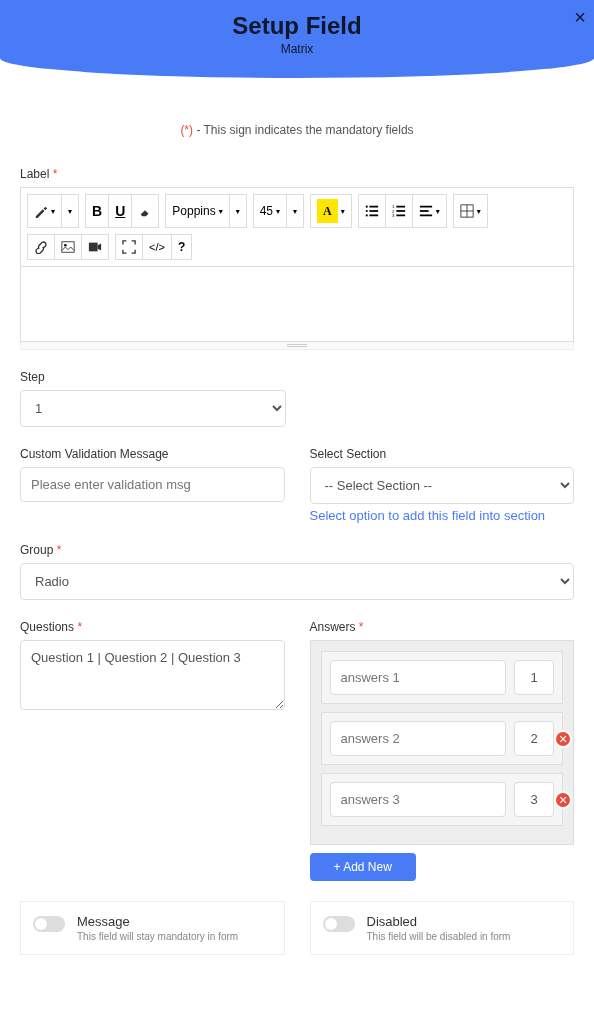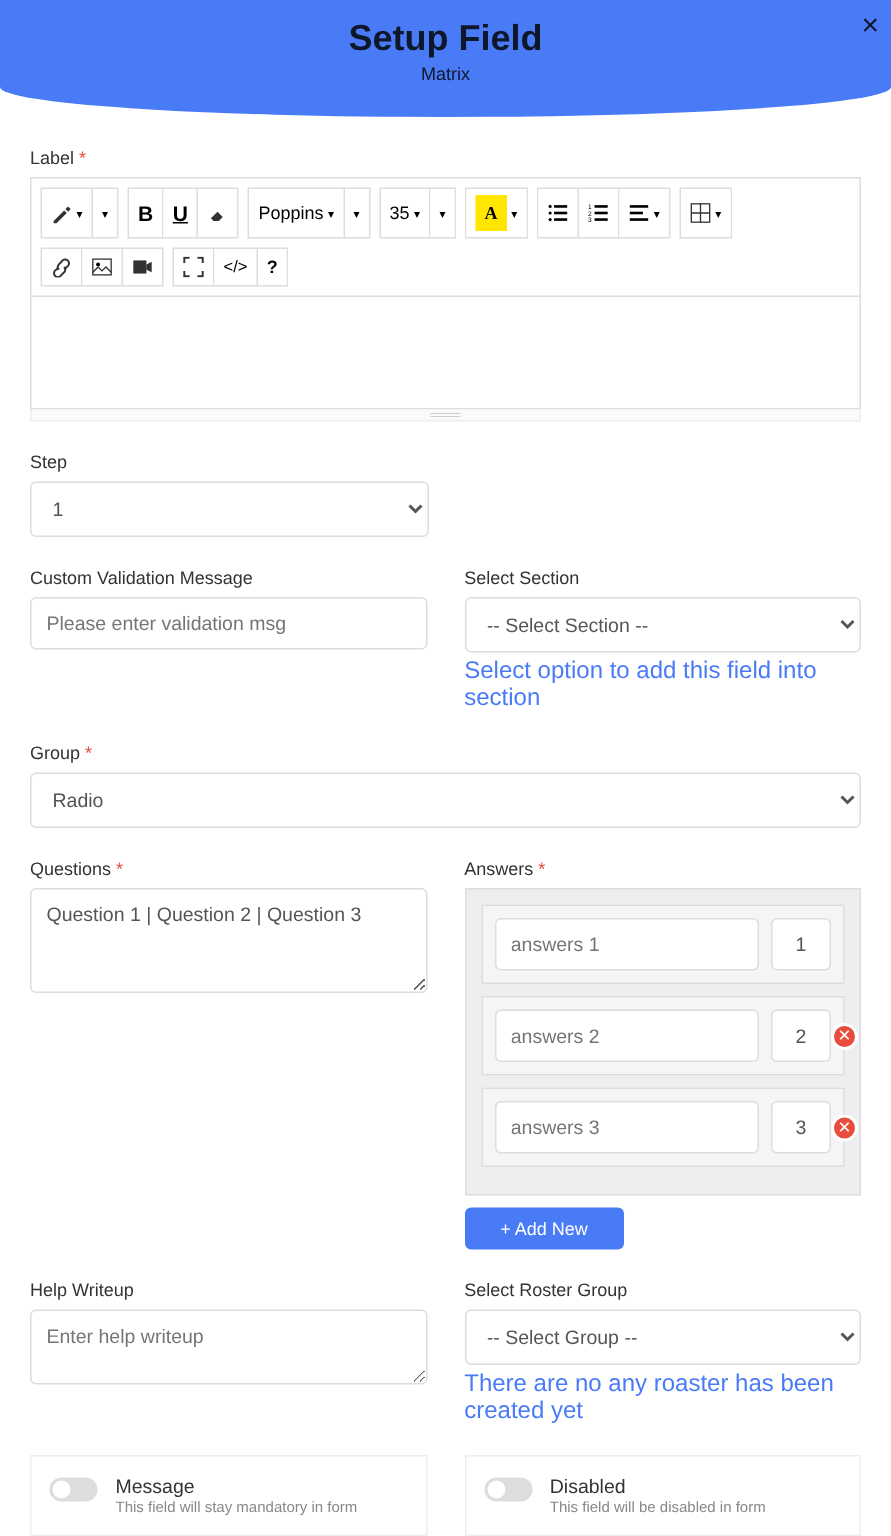--- a/index.html
+++ b/index.html
@@ -23,21 +23,21 @@
 .tbbtn.font-a { background: #ffe600; font-weight: bold; font-family: Georgia, serif; padding: 2px 6px; }
 .editor { border: 1px solid #ddd; border-top: none; min-height: 75px; padding: 8px; }
 .resize-handle { height: 8px; border: 1px solid #eee; border-top: none; background: #fafafa; position: relative; }
 .resize-handle::after { content: ""; position: absolute; left: 50%; top: 2px; width: 20px; height: 3px; background: repeating-linear-gradient(#ccc, #ccc 1px, transparent 1px, transparent 2px); transform: translateX(-50%); }
 .field { margin-bottom: 20px; }
 .row { display: flex; gap: 25px; }
 .col { flex: 1; }
 select, input[type=text], textarea { width: 100%; padding: 9px 10px; border: 1px solid #ddd; border-radius: 4px; font-size: 13px; color: #555; background: #fff; }
 select { appearance: auto; }
 textarea { resize: vertical; min-height: 70px; }
-.hint { font-size: 16px; color: #4a7bf7; margin-top: 4px; }
+.hint { font-size: 13px; color: #4a7bf7; margin-top: 4px; }
 .answers-box { background: #eee; padding: 10px; border: 1px solid #ddd; }
 .answer-row { display: flex; gap: 8px; background: #f5f5f5; border: 1px solid #ddd; padding: 8px; margin-bottom: 8px; position: relative; }
 .answer-row input.ans-text { flex: 1; }
 .answer-row input.ans-num { width: 40px; text-align: center; }
 .del { position: absolute; right: -10px; top: 50%; transform: translateY(-50%); width: 18px; height: 18px; background: #e74c3c; color: #fff; border-radius: 50%; border: 2px solid #fff; font-size: 11px; line-height: 14px; text-align: center; cursor: pointer; }
 .add-new { background: #4a7bf7; color: #fff; border: none; padding: 7px 24px; border-radius: 4px; font-size: 12px; cursor: pointer; margin-top: 8px; }
 .toggle-box { border: 1px solid #eee; padding: 12px; display: flex; gap: 12px; align-items: flex-start; }
 .toggle { width: 32px; height: 16px; background: #ddd; border-radius: 10px; position: relative; cursor: pointer; flex-shrink: 0; margin-top: 2px; }
 .toggle::after { content: ""; width: 12px; height: 12px; background: #fff; border-radius: 50%; position: absolute; left: 2px; top: 2px; }
 .toggle-label { font-size: 13px; font-weight: 500; color: #333; }
@@ -48,20 +48,23 @@
 <body>
 
 <div class="header">
   <h1>Setup Field</h1>
   <div class="sub">Matrix</div>
   <div class="close">×</div>
 </div>
 
 <div class="container">
 
+  <div class="mandatory-note">
+    <span class="star">(*)</span><span> - This sign indicates the mandatory fields</span>
+  </div>
 
   <div class="field">
     <label class="label"><span>Label</span> <span class="req">*</span></label>
     <div class="toolbar">
       <div class="tbgroup">
         <button class="tbbtn">
             <svg class="icon-svg" viewBox="0 0 16 16">
               <path d="M2 14L10 6l2 2-8 8H2v-2zm9-9l2-2 2 2-2 2-2-2z" fill="#333"></path>
             </svg>
             <span class="caret">▾</span>
@@ -83,21 +86,21 @@
         <button class="tbbtn">
             <span>Poppins</span> 
             <span class="caret">▾</span>
           </button>
         <button class="tbbtn">
             <span class="caret">▾</span>
           </button>
       </div>
       <div class="tbgroup">
         <button class="tbbtn">
-            <span>35</span> 
+            <span>45</span> 
             <span class="caret">▾</span>
           </button>
         <button class="tbbtn">
             <span class="caret">▾</span>
           </button>
       </div>
       <div class="tbgroup">
         <button class="tbbtn">
             <span class="font-a tbbtn" style="border:none">A</span> 
             <span class="caret">▾</span>
@@ -229,33 +232,20 @@
           <div class="answer-row">
             <input type="text" class="ans-text" placeholder="answers 3" style="">
             <input type="text" class="ans-num" value="3" style="">
             <div class="del">✕</div>
           </div>
         </div>
       <button class="add-new">+ Add New</button>
     </div>
   </div>
 
-  <div class="row field">
-    <div class="col">
-      <label class="label">Help Writeup</label>
-      <textarea style="min-height: 50px;" placeholder="Enter help writeup"></textarea>
-    </div>
-    <div class="col">
-      <label class="label">Select Roster Group</label>
-      <select>
-        <option>-- Select Group --</option>
-      </select>
-      <div class="hint">There are no any roaster has been created yet</div>
-    </div>
-  </div>
 
   <div class="row field">
     <div class="col">
       <div class="toggle-box">
         <div class="toggle"></div>
         <div>
           <div class="toggle-label">Message</div>
           <div class="toggle-desc">This field will stay mandatory in form</div>
         </div>
       </div>

